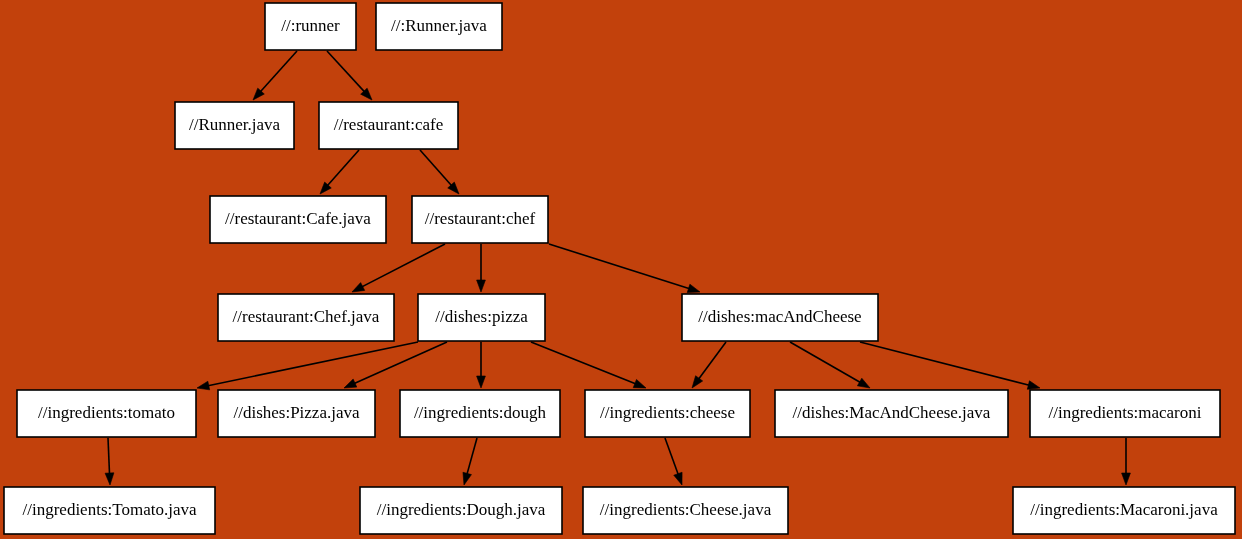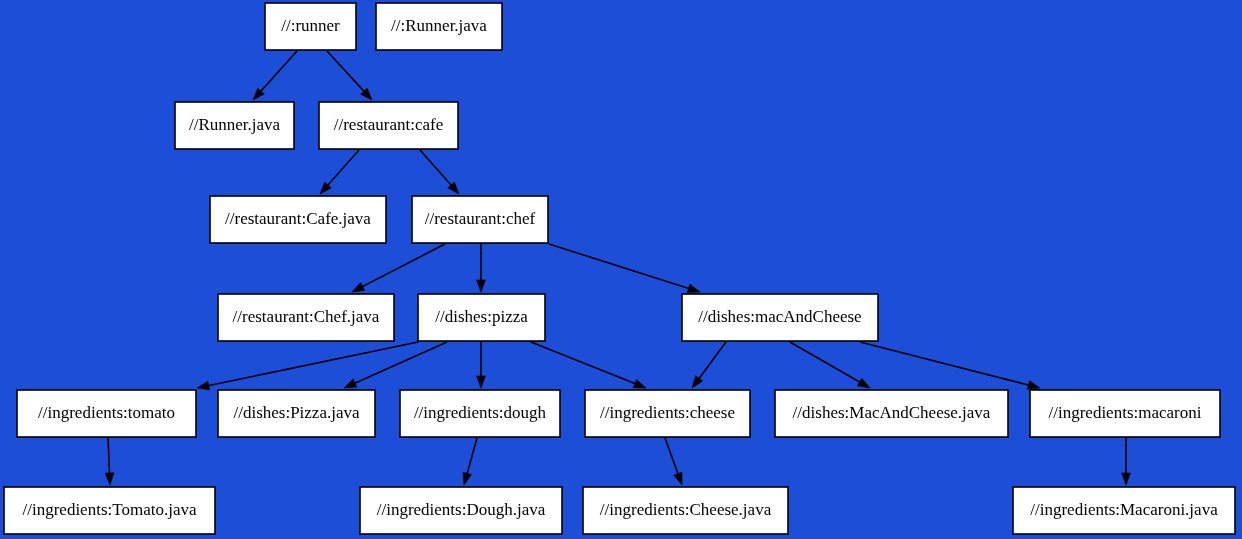--- a/index.html
+++ b/index.html
@@ -11,21 +11,21 @@
   body {
     width: 1242px;
     height: 539px;
     font-family: "Liberation Serif", "DejaVu Serif", serif;
     overflow: hidden;
   }
   #graph-root {
     position: relative;
     width: 1242px;
     height: 539px;
-    background: #1d4ed8;
+    background: #c2410c;
   }
   svg#graph-canvas {
     display: block;
     width: 1242px;
     height: 539px;
   }
   .node-box {
     fill: #ffffff;
     stroke: #000000;
     stroke-width: 1.6;

